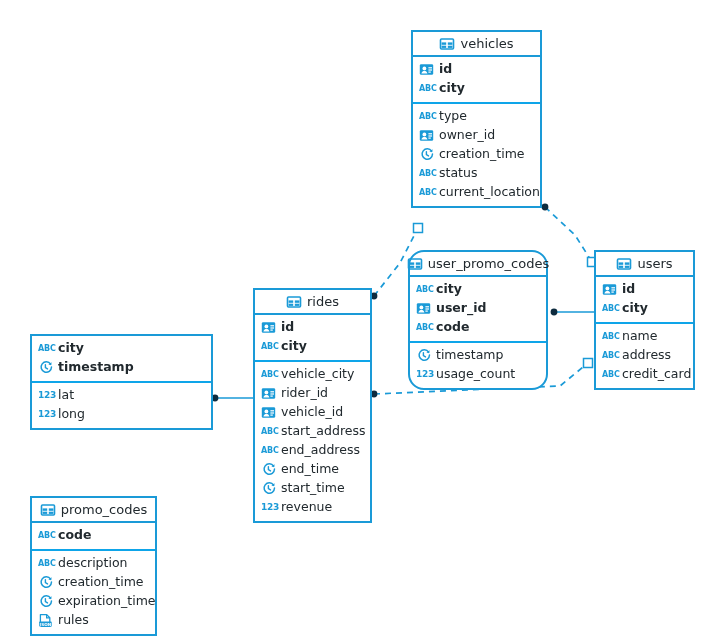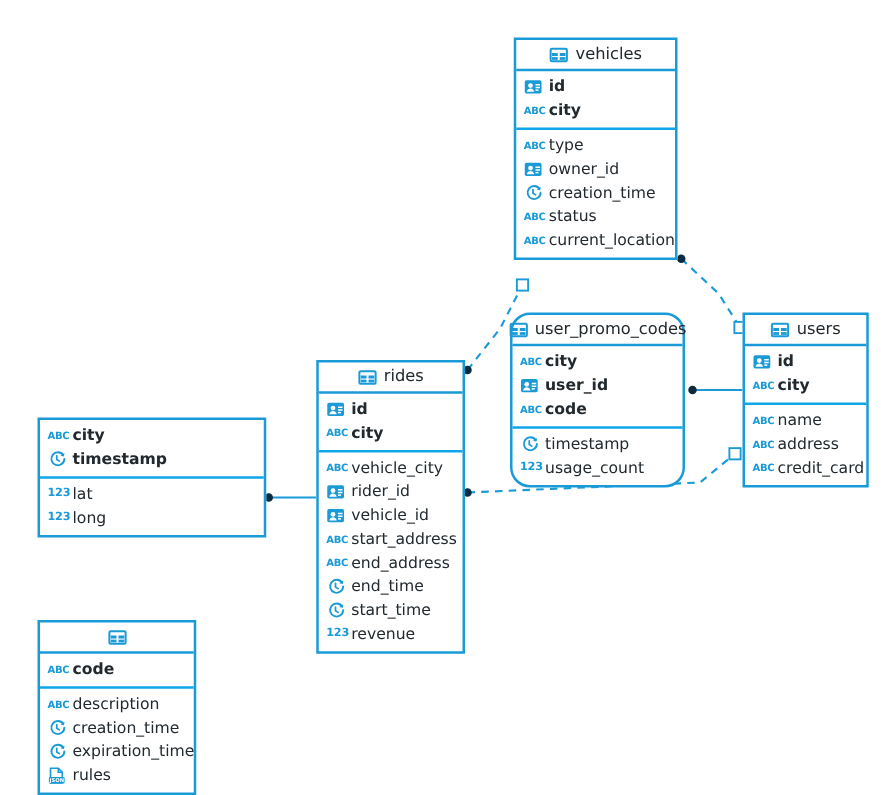--- a/index.html
+++ b/index.html
@@ -426,20 +426,21 @@
         <div class="entity-title">
           <span class="ic title-ic">
             <svg width="16" height="16" viewBox="0 0 16 16">
               <rect x="1.5" y="3" width="13" height="10" rx="1" fill="none" stroke="#1a9ad7" stroke-width="1.6"></rect>
               <rect x="2.6" y="6.4" width="4.6" height="2.4" fill="#1a9ad7"></rect>
               <rect x="8.8" y="6.4" width="4.6" height="2.4" fill="#1a9ad7"></rect>
               <rect x="2.6" y="9.7" width="4.6" height="2.2" fill="#1a9ad7"></rect>
               <rect x="8.8" y="9.7" width="4.6" height="2.2" fill="#1a9ad7"></rect>
             </svg>
           </span>
+          <span>promo_codes</span>
         </div>
         <div class="section keys">
           <div class="field pk">
             <span class="ic abc-ic">ABC</span>
             <span class="field-name">code</span>
           </div>
         </div>
         <div class="section cols">
           <div class="field">
             <span class="ic abc-ic">ABC</span>

